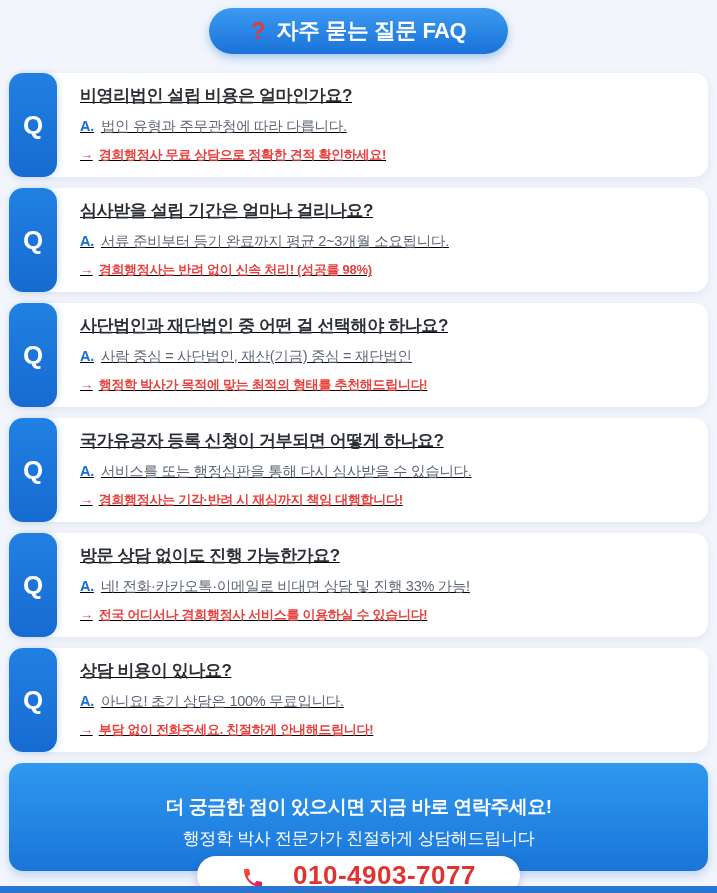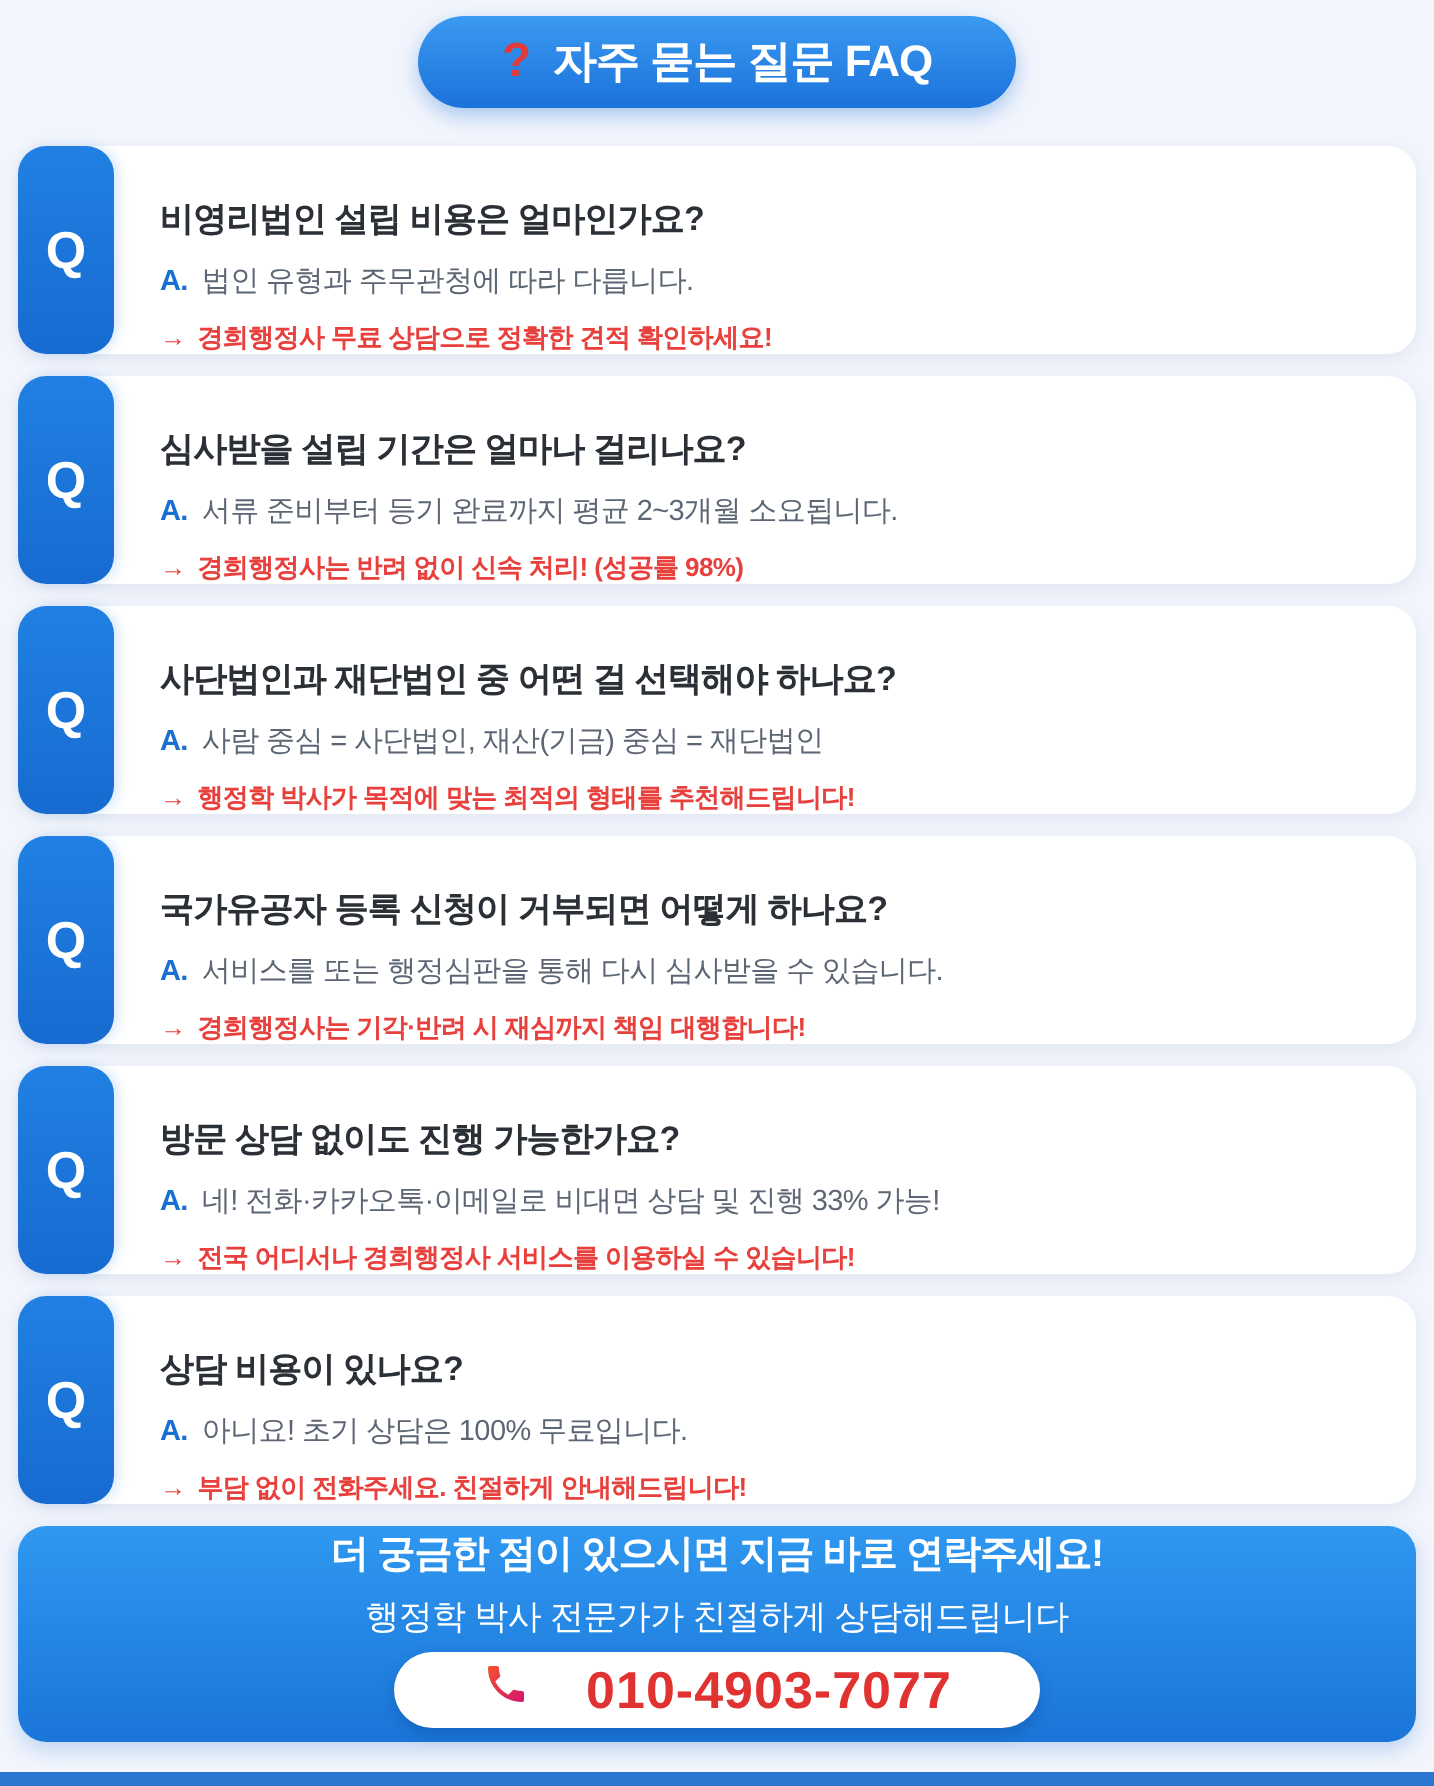--- a/index.html
+++ b/index.html
@@ -28,41 +28,41 @@
     margin: 0 9px 11px 9px; height: 104px;
     box-shadow: 0 3px 9px rgba(40, 70, 130, .08);
   }
   .q-badge {
     width: 48px; flex-shrink: 0; border-radius: 14px;
     background: linear-gradient(180deg, #2180e3 0%, #176bd0 100%);
     color: #ffffff; font-size: 26px; font-weight: bold;
     display: flex; align-items: center; justify-content: center;
     box-shadow: 2px 0 6px rgba(27, 114, 216, .18);
   }
-  .faq-content { padding: 22px 18px 0 23px; overflow: hidden; }
+  .faq-content { padding: 8px 18px 0 23px; overflow: hidden; text-decoration: underline; }
   .faq-question {
     font-size: 17px; font-weight: bold; color: #2b2f36;
     letter-spacing: -0.4px; margin: 3px 0 10px 0;
   }
   .faq-answer { font-size: 14.5px; color: #5d6675; letter-spacing: -0.3px; margin-bottom: 10px; }
   .a-prefix { color: #1a6fd4; font-weight: bold; margin-right: 7px; }
   .faq-highlight { font-size: 13px; font-weight: bold; color: #e8403d; letter-spacing: -0.3px; }
   .arrow { font-weight: normal; margin-right: 6px; }
 
   
   .cta {
     margin: 11px 9px 0 9px; border-radius: 14px; text-align: center;
     background: linear-gradient(180deg, #2f98f0 0%, #1a75d8 100%);
-    padding: 1px 0 3px 0; height: 108px;
+    padding: 31px 0 3px 0; height: 108px;
     box-shadow: 0 4px 10px rgba(27, 114, 216, .25);
   }
   .cta-title { color: #ffffff; font-size: 19px; font-weight: bold; letter-spacing: -0.5px; margin-bottom: 7px; }
   .cta-subtitle { color: #ffffff; font-size: 17px; letter-spacing: -0.3px; margin-bottom: 6px; }
   .phone-button {
-    display: inline-flex; align-items: flex-start; gap: 28px;
+    display: inline-flex; align-items: flex-end; gap: 28px;
     background: #ffffff; border-radius: 24px; padding: 4px 44px;
     box-shadow: 0 3px 8px rgba(0, 30, 80, .2); cursor: pointer;
   }
   .phone-icon { width: 24px; height: 24px; }
   .phone-number { color: #e03231; font-size: 26px; font-weight: bold; letter-spacing: 0.5px; line-height: 30px; }
 
   
   .bottom-strip { position: absolute; left: 0; right: 0; bottom: 0; height: 7px; background: #2b76d0; }
 </style>
 </head>

